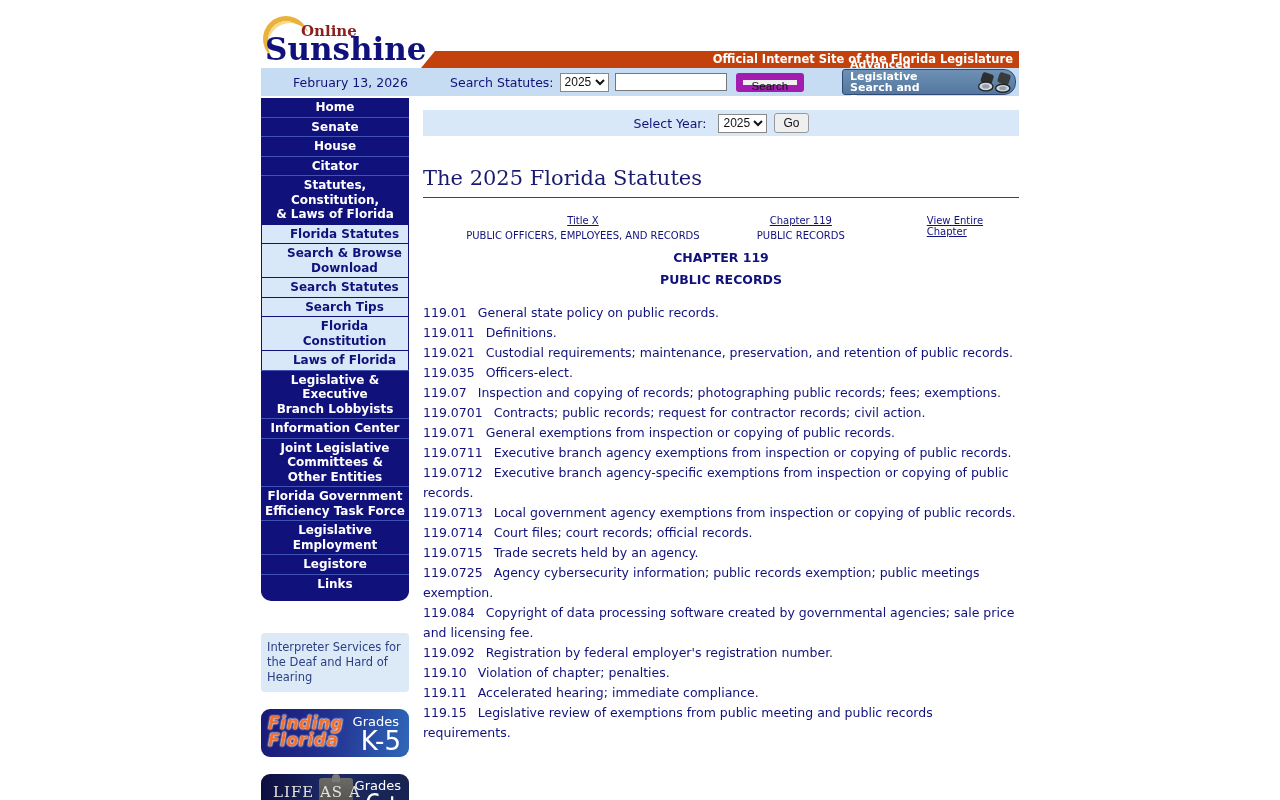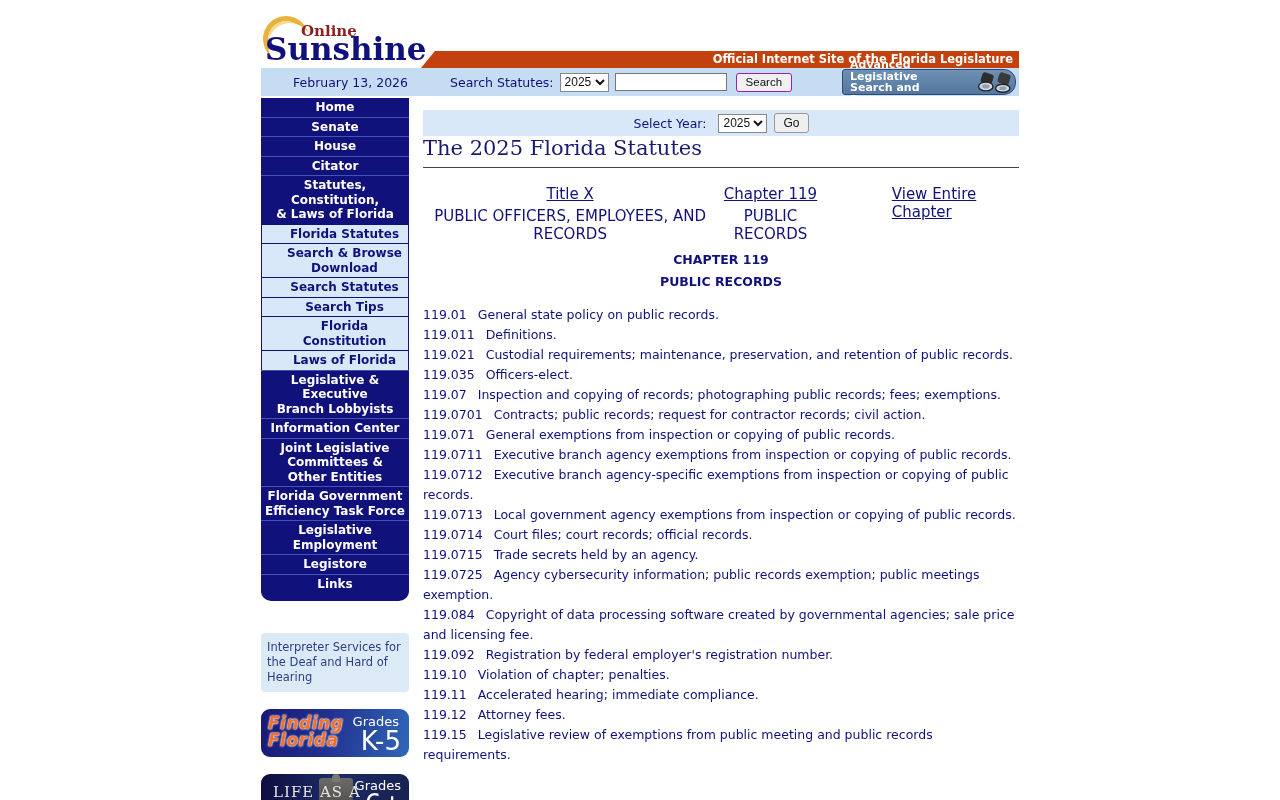--- a/index.html
+++ b/index.html
@@ -20,21 +20,21 @@
     font-family:"DejaVu Serif","Liberation Serif",serif; font-size:31px; letter-spacing:0px; z-index:1;}
   .official-bar { position:absolute; left:160px; right:0; bottom:0; height:17px; background:#c2410c;
     clip-path:polygon(14px 0, 100% 0, 100% 100%, 0 100%);
     color:#fff; font-size:11.5px; font-weight:bold; text-align:right; line-height:17px; padding-right:6px; }
 
   .search-bar { position:relative; height:28px; background:#c6dcf2; display:flex; align-items:center; }
   .date-text { color:#11117c; font-size:12.5px; margin-left:32px; }
   .search-label { color:#11117c; font-size:12.5px; margin-left:42px; margin-right:6px; }
   .year-select, .go-select { font-size:12px; height:19px; border:1px solid #888; background:#fff; color:#111; }
   .search-input { width:112px; height:18px; border:1px solid #777; margin-left:6px; font-size:12px; padding:0 3px; background:#fff; }
-  .search-btn { margin-left:9px; height:19px; font-size:11.5px; background:#f0f0f0; border:1px solid #a21caf;
+  .search-btn { margin-left:9px; height:19px; font-size:11.5px; background:#f0f0f0; border:7px solid #a21caf;
     border-radius:3px; padding:0 9px; color:#111; }
   .adv-btn { position:absolute; right:3px; top:1px; width:174px; height:26px; background:linear-gradient(#6e90b4,#53779f);
     border:1px solid #2e4a74; border-radius:3px 12px 12px 3px; display:flex; align-items:center; padding-left:7px; }
   .adv-text { color:#fff; font-size:11px; line-height:11.5px; font-weight:bold; }
   .binoc { margin-left:8px; }
 
   
   .cols { display:flex; margin-top:2px; }
   .sidebar-col { width:148px; flex:none; }
   .main-col { width:596px; margin-left:14px; color:#11117c; }
@@ -67,24 +67,24 @@
     font-size:17px; letter-spacing:1px; }
   .law-grades-small { position:absolute; right:8px; top:4px; color:#fff; font-size:13px; }
   .law-grades-big { position:absolute; right:6px; top:15px; color:#fff; font-size:26px; }
 
   
   .year-bar { margin-top:12px; height:26px; background:#d9e8f8; display:flex; align-items:center; justify-content:center; }
   .year-bar .lbl { font-size:12.5px; color:#11117c; margin-right:12px; }
   .go-btn { margin-left:7px; height:20px; font-size:12px; background:#efefef; border:1px solid #999;
     border-radius:3px; padding:0 8px; color:#111; }
 
-  .page-title { font-family:"DejaVu Serif","Liberation Serif",serif; font-size:21px;
+  .page-title { margin-top:30px; font-family:"DejaVu Serif","Liberation Serif",serif; font-size:21px;
     font-weight:normal; color:#1a1a6e; padding-bottom:7px; border-bottom:1px solid #444; }
 
-  .chap-ref { display:flex; margin-top:17px; font-size:15px; }
+  .chap-ref { display:flex; margin-top:17px; font-size:10px; }
   .ref-col1 { width:345px; text-align:center; }
   .ref-col2 { width:125px; text-align:center; }
   .ref-col3 { margin-left:68px; }
   .ref-link { text-decoration:underline; cursor:pointer; }
   .ref-sub { margin-top:4px; }
   .chap-head { text-align:center; font-weight:bold; font-size:12.5px; margin-top:9px; }
   .chap-subhead { text-align:center; font-weight:bold; font-size:12.5px; margin-top:7px; }
 
   .toc { margin-top:16px; font-size:12.5px; line-height:20px; }
   .toc-row { cursor:default; }
@@ -216,19 +216,18 @@
           <div class="toc-row"><span class="toc-num">119.0711</span><span>Executive branch agency exemptions from inspection or copying of public records.</span></div>
           <div class="toc-row"><span class="toc-num">119.0712</span><span>Executive branch agency-specific exemptions from inspection or copying of public records.</span></div>
           <div class="toc-row"><span class="toc-num">119.0713</span><span>Local government agency exemptions from inspection or copying of public records.</span></div>
           <div class="toc-row"><span class="toc-num">119.0714</span><span>Court files; court records; official records.</span></div>
           <div class="toc-row"><span class="toc-num">119.0715</span><span>Trade secrets held by an agency.</span></div>
           <div class="toc-row"><span class="toc-num">119.0725</span><span>Agency cybersecurity information; public records exemption; public meetings exemption.</span></div>
           <div class="toc-row"><span class="toc-num">119.084</span><span>Copyright of data processing software created by governmental agencies; sale price and licensing fee.</span></div>
           <div class="toc-row"><span class="toc-num">119.092</span><span>Registration by federal employer's registration number.</span></div>
           <div class="toc-row"><span class="toc-num">119.10</span><span>Violation of chapter; penalties.</span></div>
           <div class="toc-row"><span class="toc-num">119.11</span><span>Accelerated hearing; immediate compliance.</span></div>
-          <div class="toc-row"><span class="toc-num">119.12</span><span>Attorney fees.</span></div>
           <div class="toc-row"><span class="toc-num">119.15</span><span>Legislative review of exemptions from public meeting and public records requirements.</span></div>
         </div>
 
     </div>
   </div>
 </div>
 
 </body></html>

